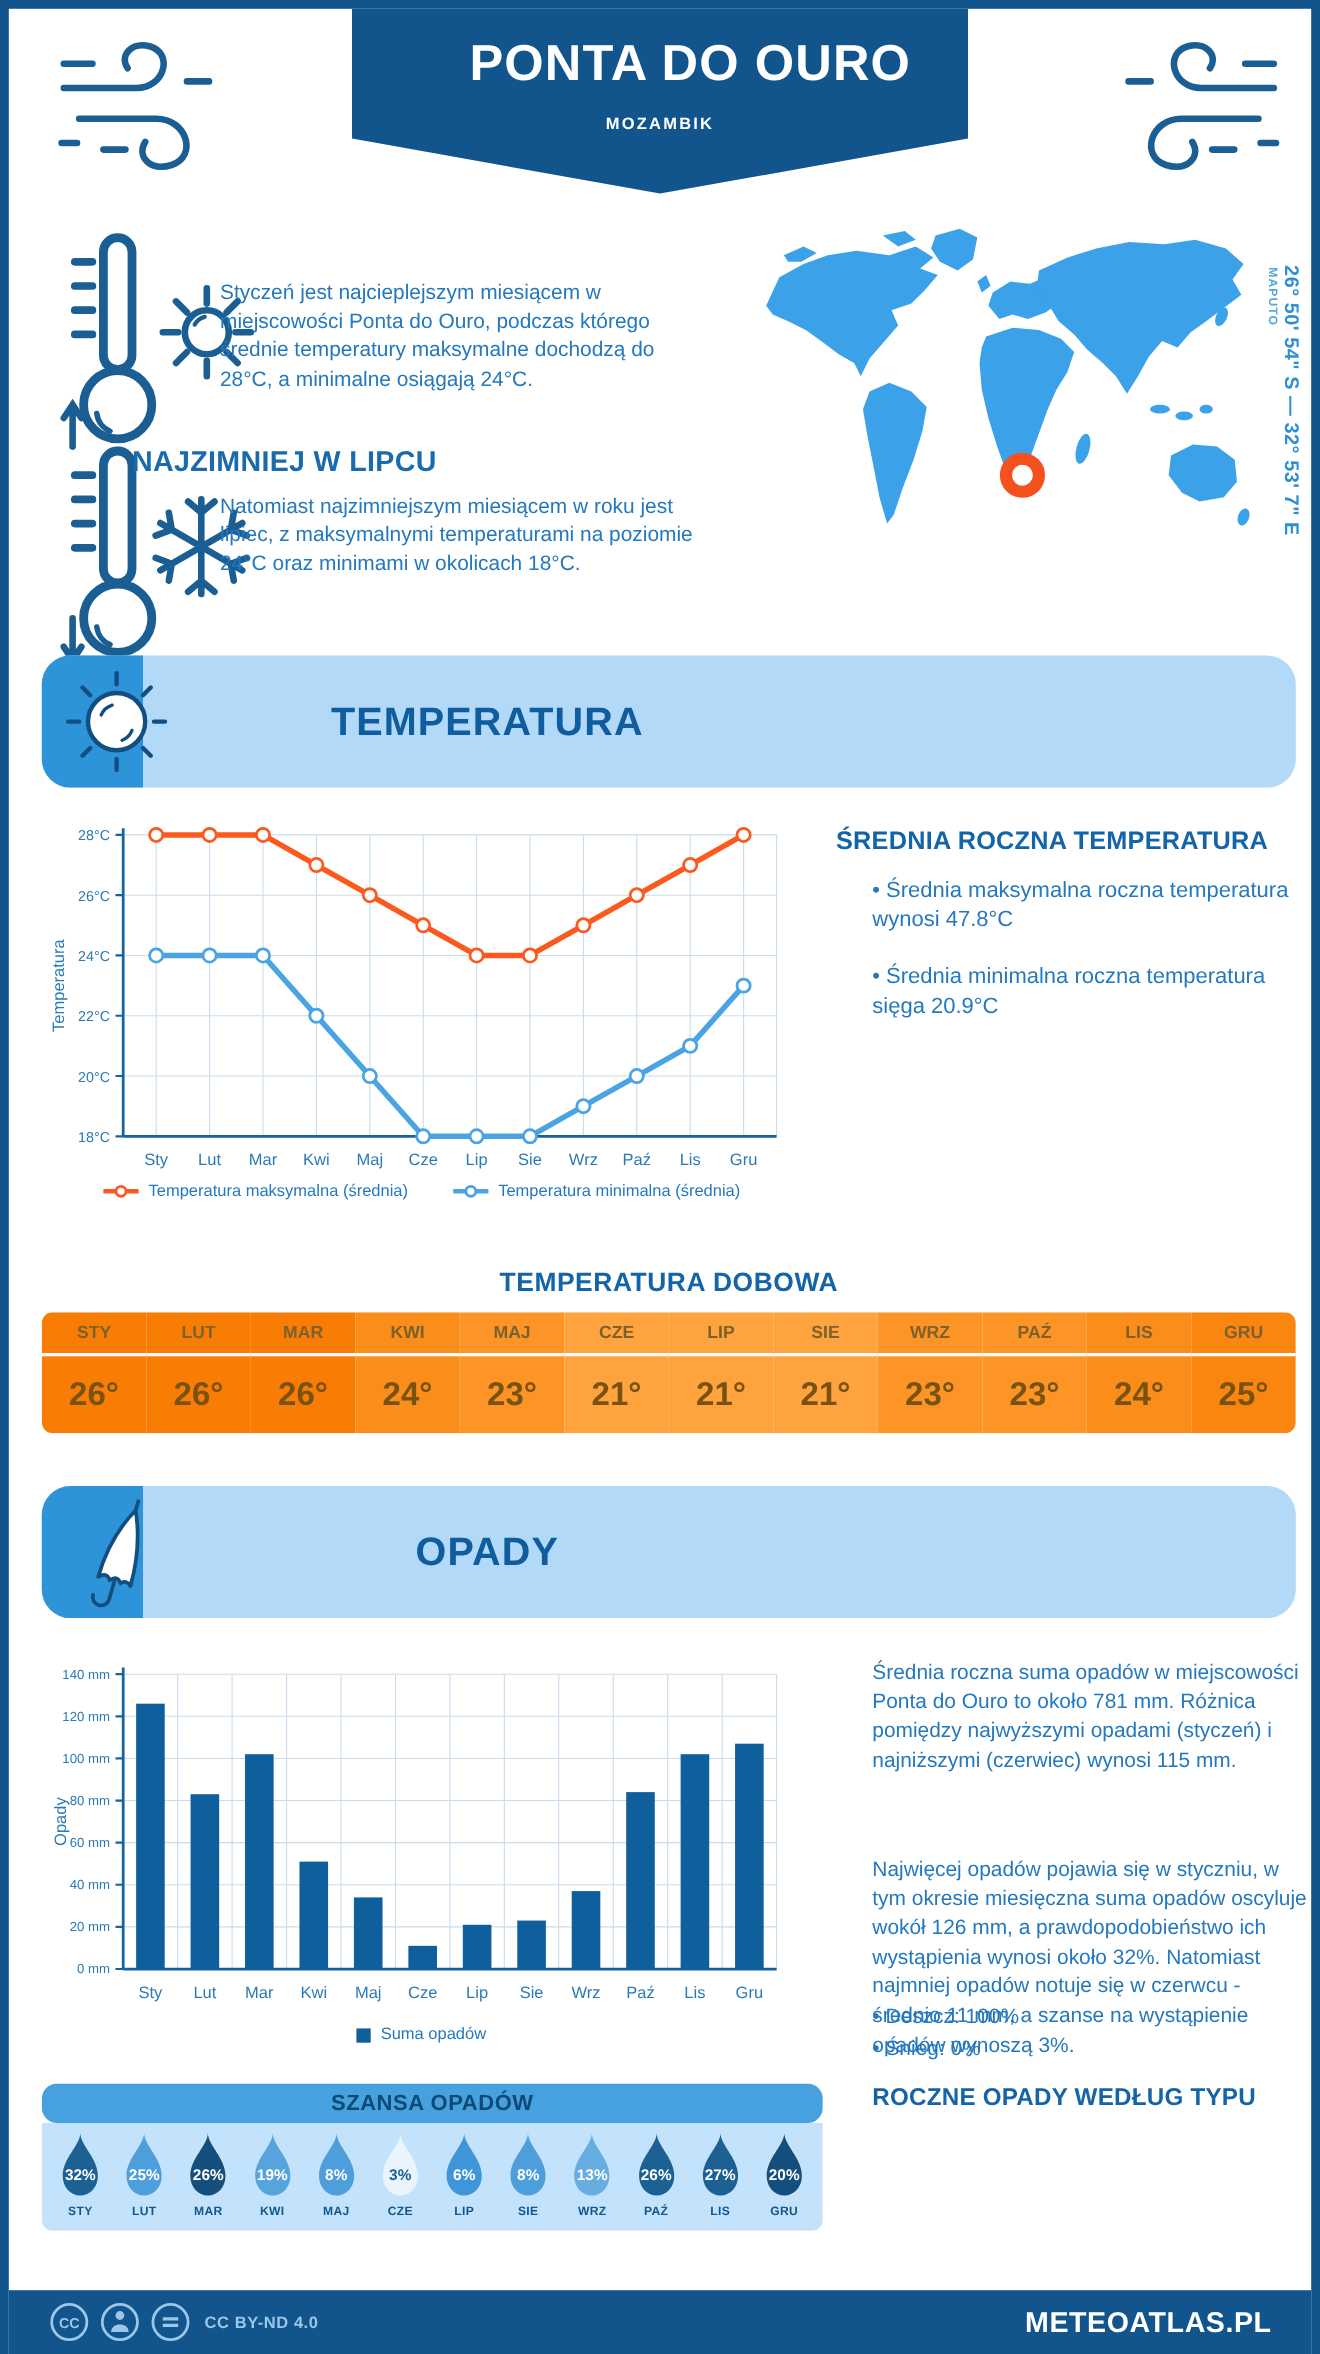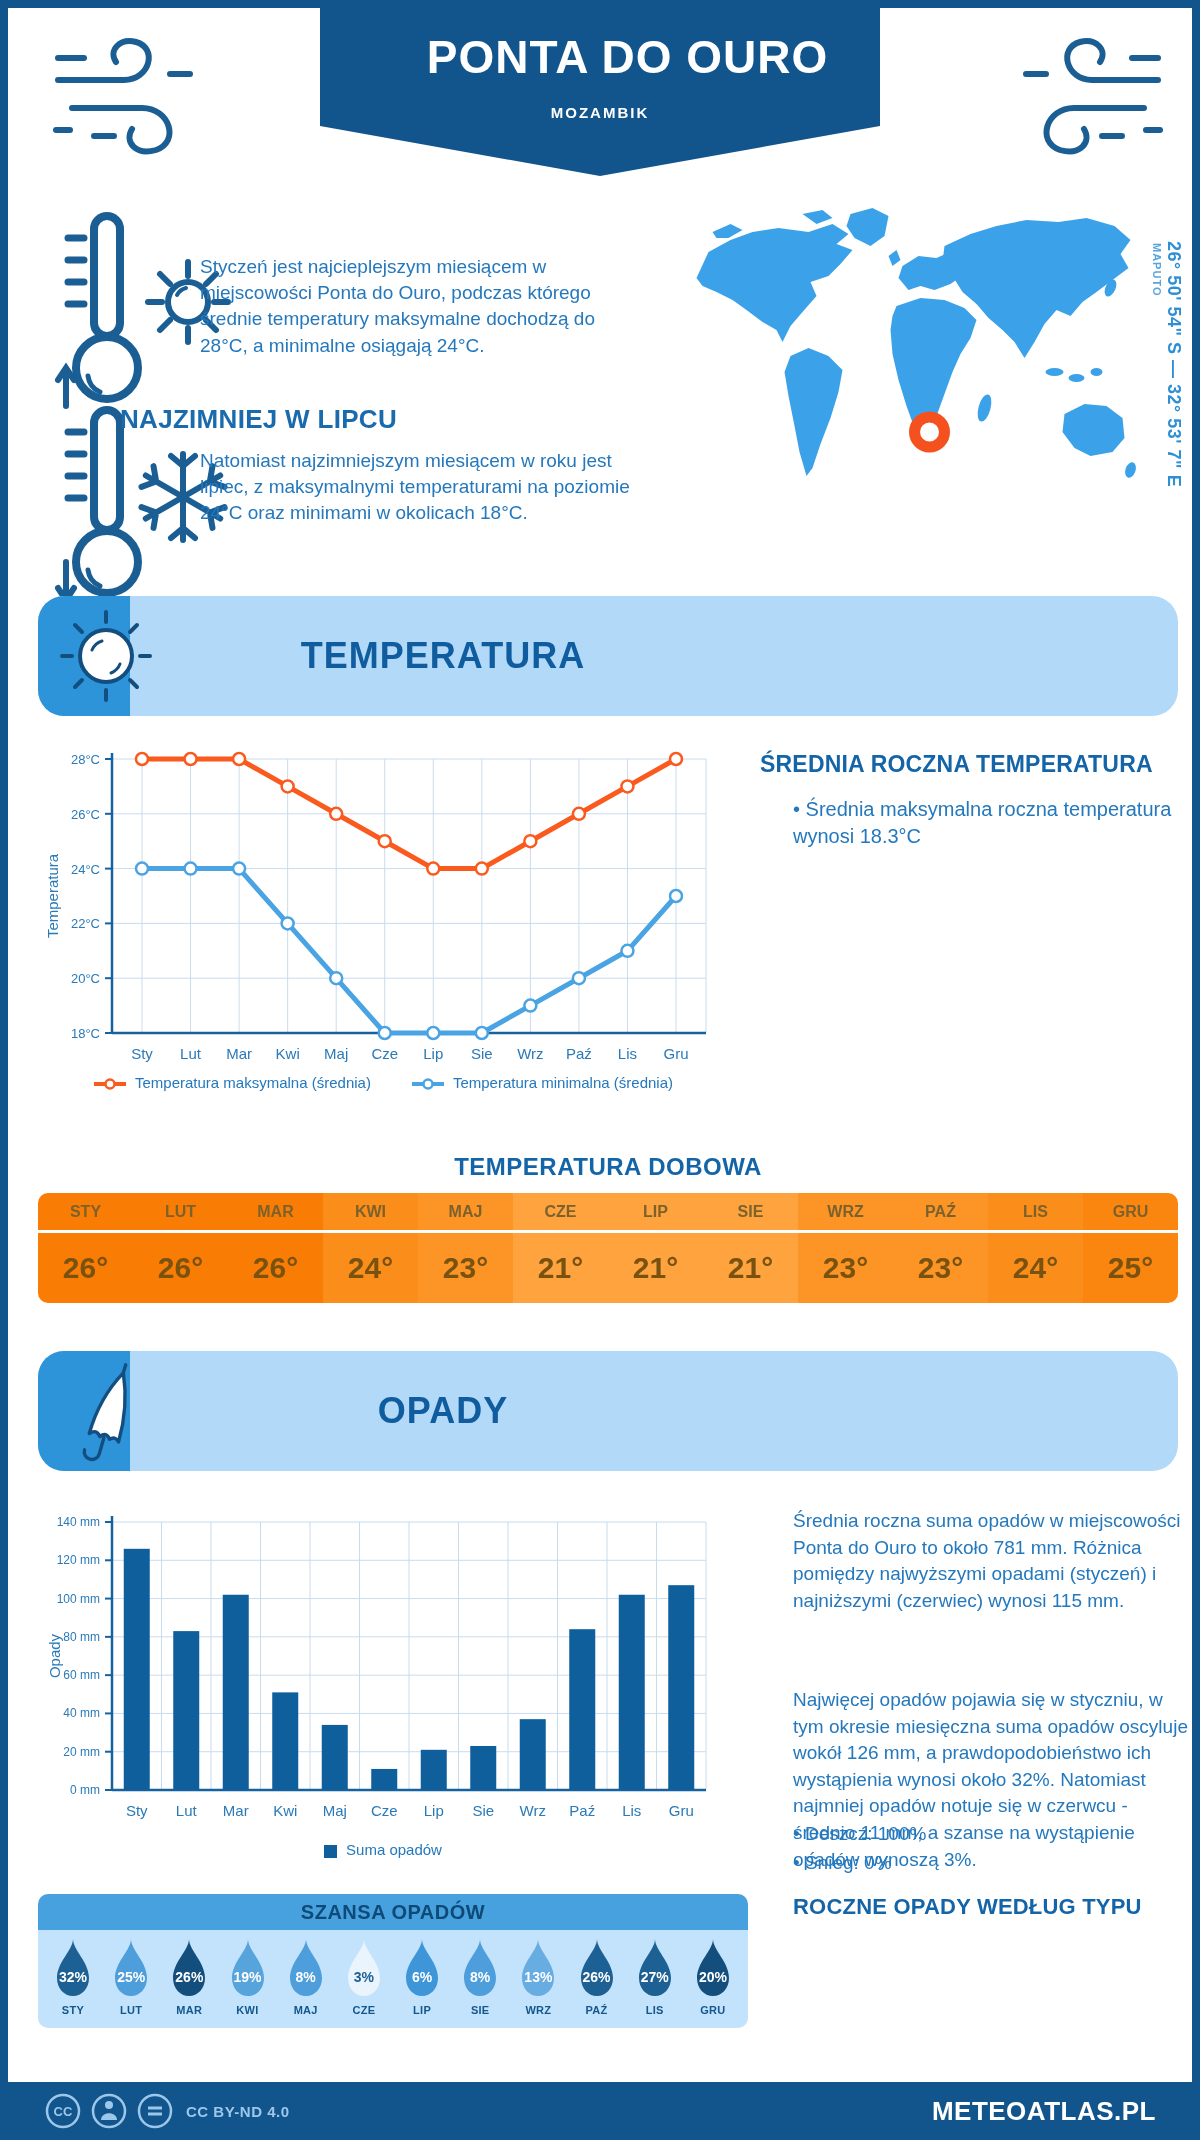--- a/index.html
+++ b/index.html
@@ -35,21 +35,21 @@
   .panel-text p{margin:0 0 26px 0;}
   .body-text{color:#2478bd;font-size:19px;line-height:1.4;}
   
   #daily-heading{left:30px;top:1145px;width:1140px;text-align:center;color:#1465a8;font-size:24px;font-weight:bold;letter-spacing:0.5px;}
   #daily-table{left:30px;top:1185px;width:1140px;height:110px;border-radius:10px;overflow:hidden;display:flex;}
   .day-col{flex:1;display:flex;flex-direction:column;}
   .day-col .m{height:37px;line-height:37px;text-align:center;font-size:16px;font-weight:bold;color:#7d612c;border-bottom:3px solid #ffffff;}
   .day-col .v{flex:1;line-height:70px;text-align:center;font-size:30px;font-weight:bold;color:#7a5210;}
   
   #rain-panel{left:30px;top:1886px;width:710px;height:134px;border-radius:10px;overflow:hidden;}
-  #rain-header{height:36px;line-height:36px;background:#47a1de;text-align:center;color:#0e4a77;font-size:20px;font-weight:bold;letter-spacing:0.5px;}
+  #rain-header{height:36px;line-height:36px;background:#47a1de;text-align:center;color:#0e4a77;font-size:20px;font-weight:bold;letter-spacing:0.5px;border-radius:14px;}
   #droplets{height:98px;background:#c3e2fb;display:flex;justify-content:space-between;padding:7px 8px 0 8px;box-sizing:border-box;}
   .drop{position:relative;width:54px;text-align:center;}
   .drop .pct{position:absolute;left:0;top:32px;width:100%;text-align:center;font-size:14px;font-weight:bold;}
   .drop .mon{font-size:11px;font-weight:bold;color:#14578c;letter-spacing:0.3px;margin-top:1px;}
   
   #footer{left:0;bottom:0;width:100%;height:58px;background:#11558c;display:flex;align-items:center;padding:0 36px;box-sizing:border-box;}
   #footer .lic{color:#9cc7e9;font-size:15px;font-weight:bold;margin-left:12px;letter-spacing:0.5px;}
   #footer .site{margin-left:auto;color:#ffffff;font-size:26px;font-weight:bold;letter-spacing:0.5px;}
   .cc-icons{display:flex;gap:8px;align-items:center;}
 </style>
@@ -241,21 +241,22 @@
   <div id="temp-legend" class="abs legend-row" style="left:30px;top:1066px;"><span class="legend-item"><svg width="34" height="12" viewBox="0 0 34 12">
           <line x1="1" x2="33" y1="6" y2="6" stroke="#fb5a1e" stroke-width="4"></line>
           <circle cx="17" cy="6" r="4.5" fill="#fff" stroke="#fb5a1e" stroke-width="2.5"></circle>
         </svg><span>Temperatura maksymalna (średnia)</span></span><span class="legend-item"><svg width="34" height="12" viewBox="0 0 34 12">
           <line x1="1" x2="33" y1="6" y2="6" stroke="#4aa3e2" stroke-width="4"></line>
           <circle cx="17" cy="6" r="4.5" fill="#fff" stroke="#4aa3e2" stroke-width="2.5"></circle>
         </svg><span>Temperatura minimalna (średnia)</span></span></div>
 
   <div class="abs panel-heading" style="left:752px;top:743px;width:400px;">ŚREDNIA ROCZNA TEMPERATURA</div>
   <div class="abs panel-text" style="left:785px;top:788px;width:400px;">
-    <p>• Średnia maksymalna roczna temperatura wynosi 18.3°C</p>
+    <p>• Średnia maksymalna roczna temperatura wynosi 47.8°C</p>
+    <p>• Średnia minimalna roczna temperatura sięga 20.9°C</p>
   </div>
 
   <div id="daily-heading" class="abs">TEMPERATURA DOBOWA</div>
   <div id="daily-table" class="abs">
       <div class="day-col" style="background: rgb(249, 124, 4);">
         <div class="m">STY</div>
         <div class="v">26°</div>
       </div>
       <div class="day-col" style="background: rgb(249, 124, 4);">
         <div class="m">LUT</div>

